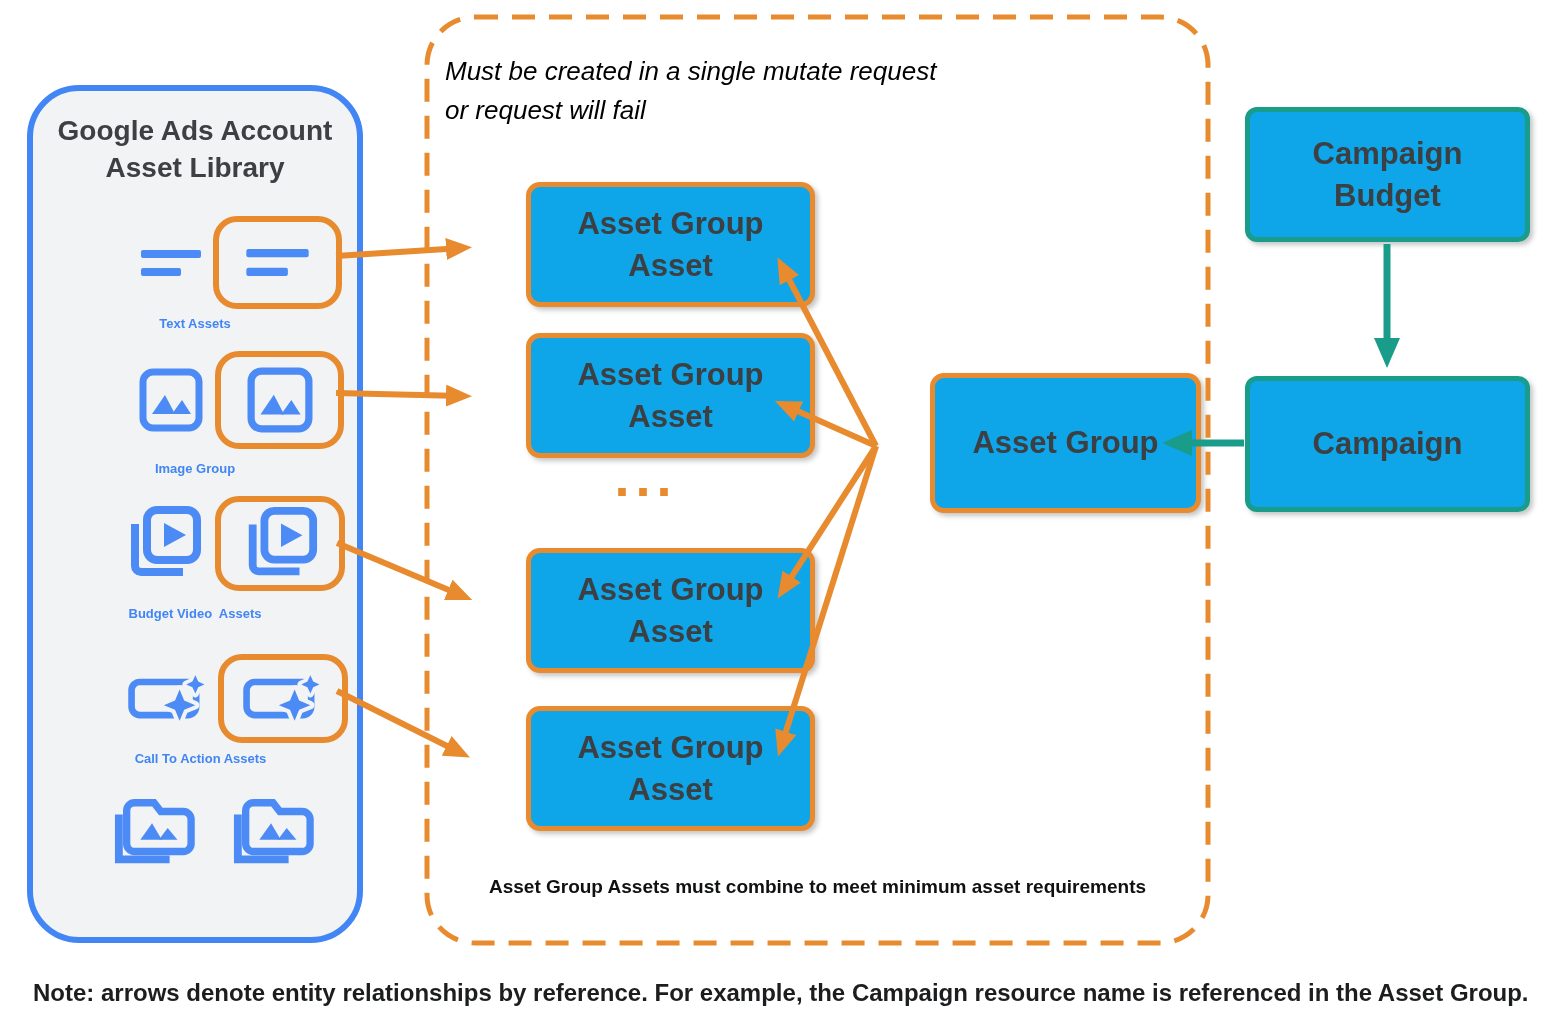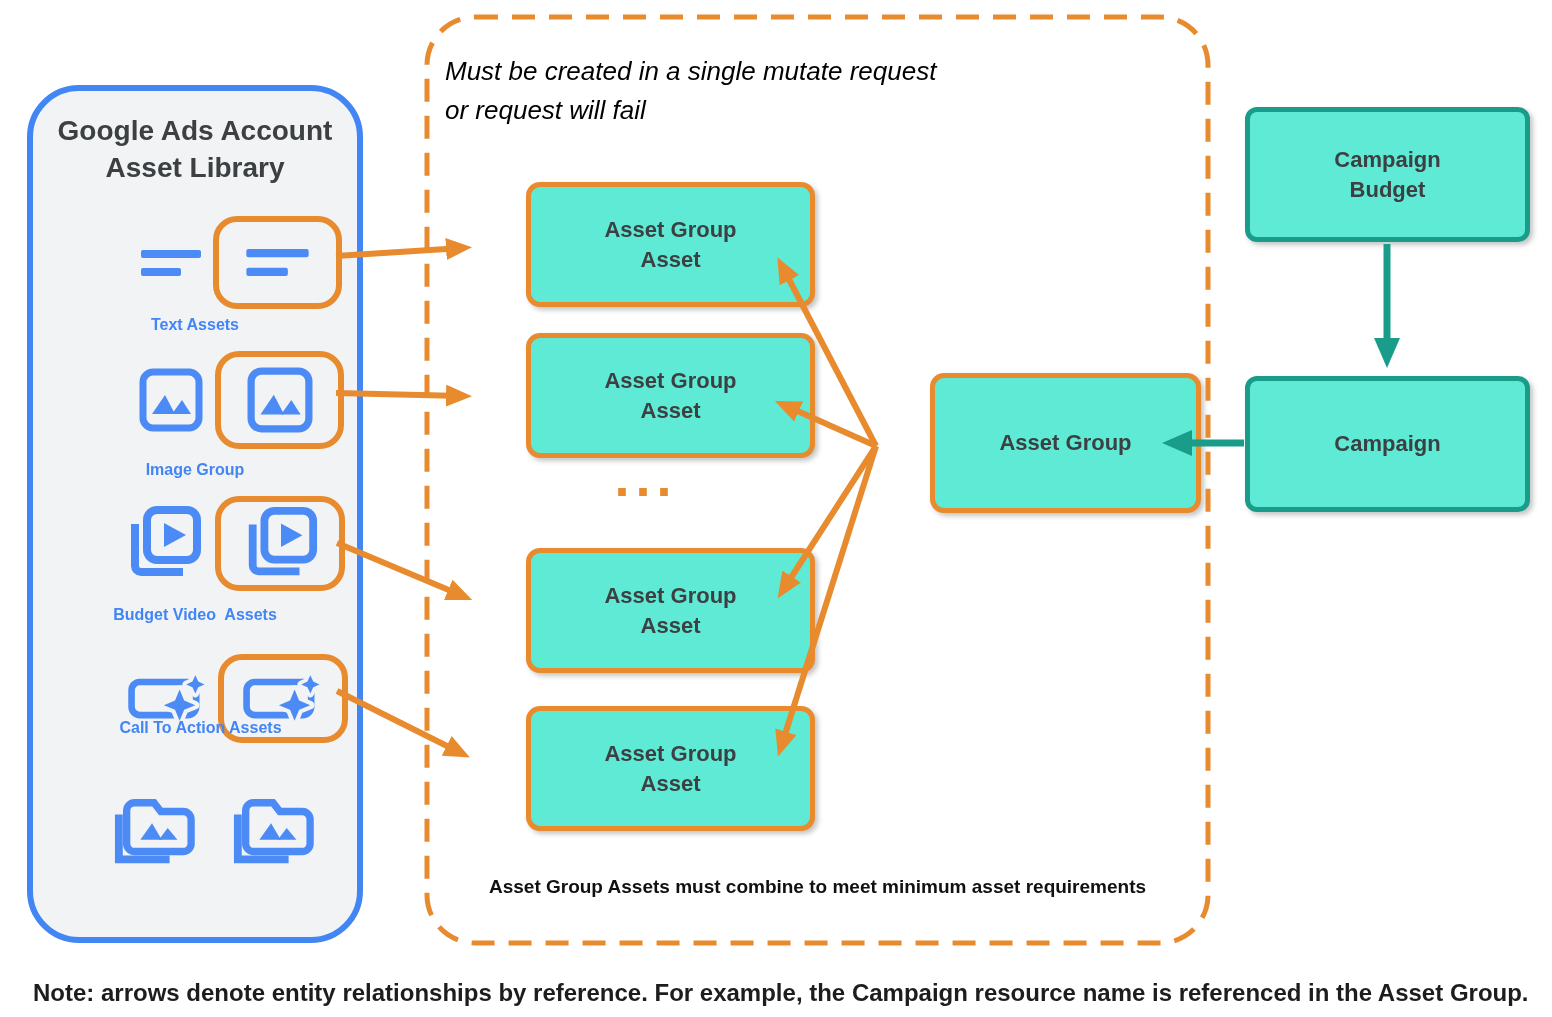--- a/index.html
+++ b/index.html
@@ -17,41 +17,41 @@
     font-size:28px;font-weight:bold;color:#3C4043;line-height:1.32;white-space:pre-line;
   }
   .asset-row{position:absolute;display:flex;align-items:center;}
   .icon{color:#4C8BF5;display:block;}
   .orange-wrap{
     box-sizing:border-box;border:6px solid #E88A2E;border-radius:24px;
     display:flex;align-items:center;justify-content:center;background:transparent;
   }
   .asset-label{
     position:absolute;left:0;right:0;text-align:center;
-    font-size:16px;font-weight:bold;color:#4285F4;white-space:pre;
+    font-size:13px;font-weight:bold;color:#4285F4;white-space:pre;
   }
   
   .mutate-title{
     position:absolute;left:445px;top:52px;width:745px;
     font-size:26px;font-weight:normal;font-style:italic;color:#000000;
     line-height:1.5;white-space:pre-line;
   }
   .mutate-footnote{
     position:absolute;left:450px;top:876px;width:735px;text-align:center;
     font-size:19px;font-weight:bold;color:#101113;
   }
   .ellipsis{
     position:absolute;left:600px;top:450px;width:92px;text-align:center;
     font-size:54px;font-weight:bold;color:#E88A2E;letter-spacing:6px;line-height:1;
   }
   
   .ebox{
-    position:absolute;box-sizing:border-box;background:#5eead4;
+    position:absolute;box-sizing:border-box;background:#0ea5e9;
     display:flex;align-items:center;justify-content:center;text-align:center;
-    font-size:22px;font-weight:bold;color:#3C4043;line-height:1.35;white-space:pre-line;
+    font-size:31px;font-weight:bold;color:#3C4043;line-height:1.35;white-space:pre-line;
     box-shadow:3px 3px 5px rgba(60,64,67,0.30);
   }
   .orange-box{border:5px solid #E88A2E;border-radius:14px;margin-left:48px;}
   .teal-box{border:5px solid #1A9C8B;border-radius:12px;}
   .aga{left:478px;width:289px;height:125px;}
   #aga-1{top:182px;} #aga-2{top:333px;} #aga-3{top:548px;} #aga-4{top:706px;}
   #asset-group{left:882px;top:373px;width:271px;height:140px;}
   #campaign-budget{left:1245px;top:107px;width:285px;height:135px;}
   #campaign{left:1245px;top:376px;width:285px;height:136px;}
   
@@ -141,21 +141,21 @@
     <div class="asset-row" style="left:95px;top:563px;gap:10px;">
       <svg class="icon" width="80" height="53">
           <use href="#sym-cta"></use>
         </svg>
       <div class="orange-wrap" style="width:130px;height:89px;">
         <svg class="icon" width="80" height="53">
             <use href="#sym-cta"></use>
           </svg>
       </div>
     </div>
-    <div class="asset-label" style="top:628px;margin-left:11px;">Call To Action Assets</div>
+    <div class="asset-label" style="top:660px;margin-left:11px;">Call To Action Assets</div>
 
     <div class="asset-row" style="left:78px;top:700px;gap:33px;">
       <svg class="icon" width="86" height="82">
           <use href="#sym-media"></use>
         </svg>
       <svg class="icon" width="86" height="82">
           <use href="#sym-media"></use>
         </svg>
     </div>
   </div>

